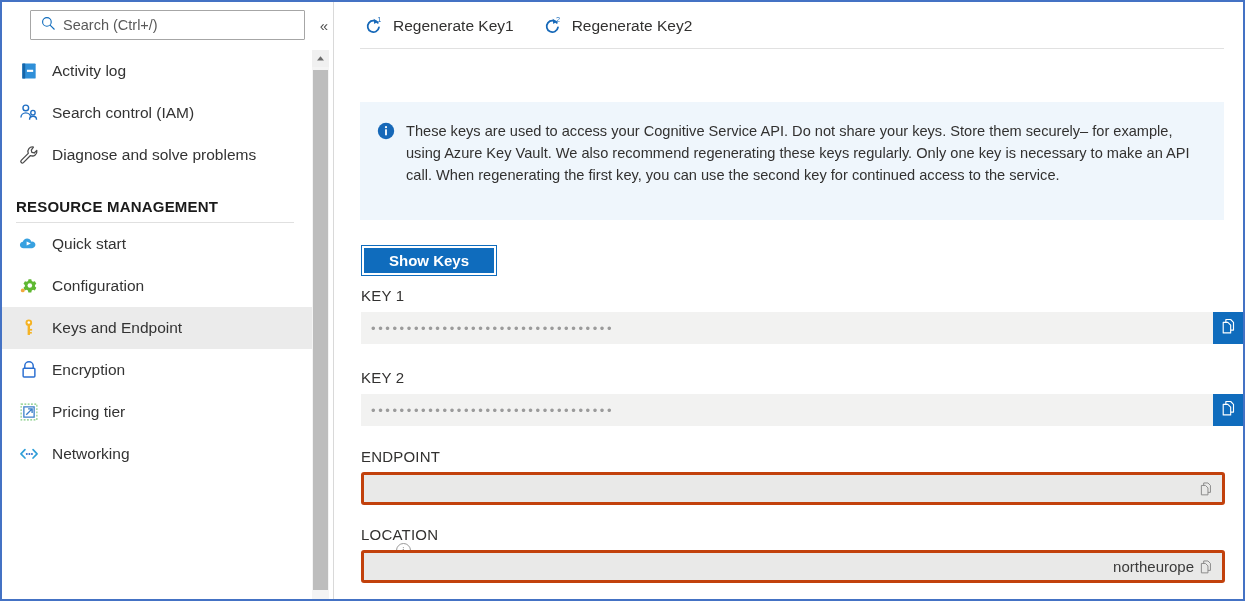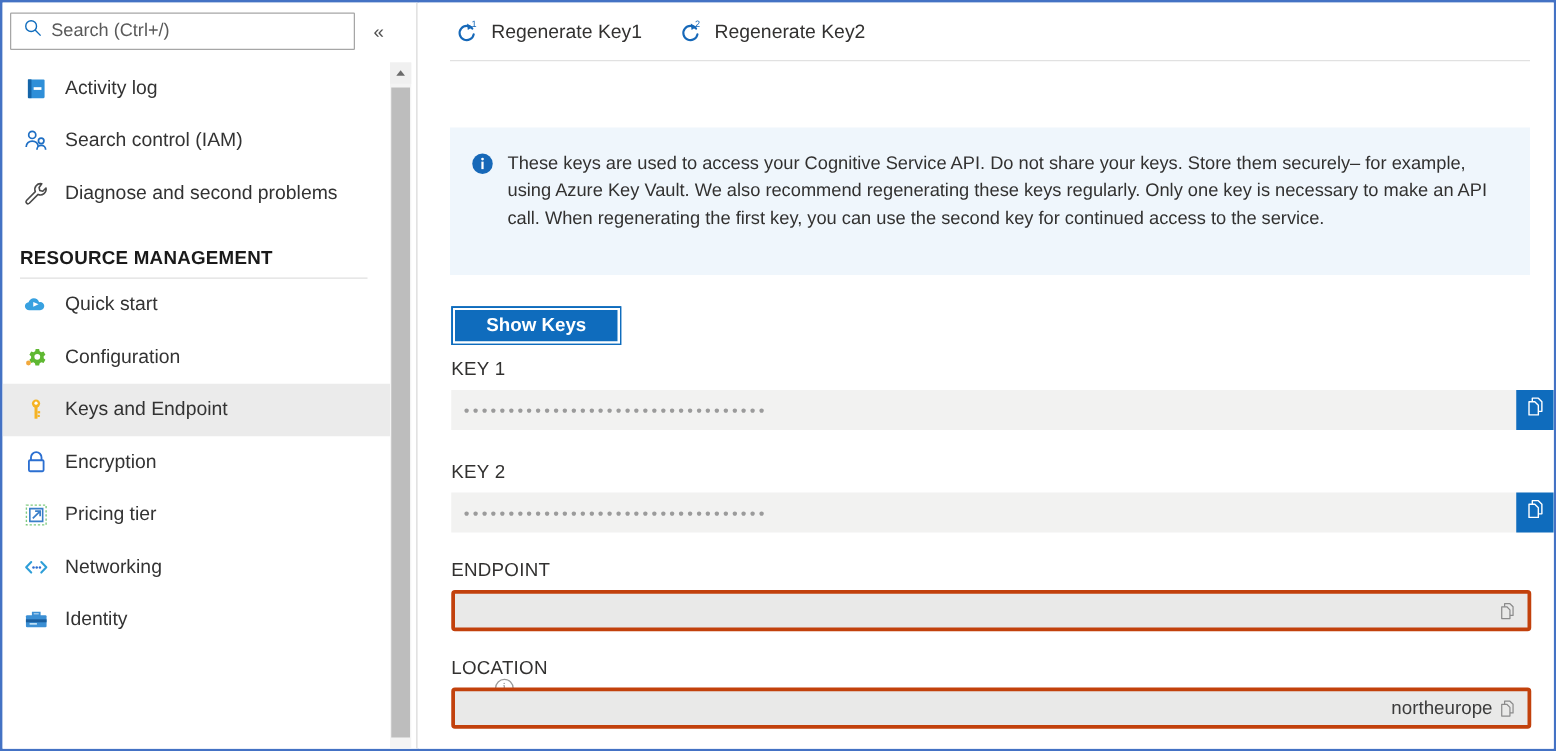--- a/index.html
+++ b/index.html
@@ -23,21 +23,21 @@
     background: #ffffff;
     border-right: 1px solid #d9d9d9;
     overflow: hidden;
   }
   .search-row {
     position: absolute; left: 0; top: 0;
     width: 332px; height: 46px;
     display: flex; align-items: center;
   }
   .search-box {
-    margin-left: 6px;
+    margin-left: 28px;
     width: 276px; height: 30px;
     border: 1px solid #a6a6a6;
     background: #fff;
     display: flex; align-items: center;
     padding: 0 6px;
     border-radius: 1px;
   }
   .search-box .magnifier { margin: 0 7px 0 4px; flex: 0 0 auto; display:block; }
   .search-box .ph {
     font-size: 14.5px; color: #595959;
@@ -282,21 +282,21 @@
         <span class="nav-label">Search control (IAM)</span>
       </div>
 
 
       <div class="nav-item">
         <span class="nav-icon">
           <svg width="22" height="22" viewBox="0 0 24 24">
             <path d="M16.8 3.3a5 5 0 0 0-5.6 6.9L3.5 17.9a1.7 1.7 0 0 0 2.4 2.4l7.7-7.7a5 5 0 0 0 6.9-5.6l-2.8 2.8-2.6-.6-.6-2.6z" fill="none" stroke="#4a4a4a" stroke-width="1.4" stroke-linejoin="round"></path>
           </svg>
         </span>
-        <span class="nav-label">Diagnose and second problems</span>
+        <span class="nav-label">Diagnose and solve problems</span>
       </div>
 
       <div class="nav-section">
         <span class="sec-label">RESOURCE MANAGEMENT</span>
       </div>
       <div class="sec-divider"></div>
 
       <div class="nav-item">
         <span class="nav-icon">
           <svg width="22" height="22" viewBox="0 0 24 24">
@@ -357,31 +357,20 @@
           <svg width="22" height="22" viewBox="0 0 24 24">
             <path d="M7.6 7.2L3.2 11.8l4.4 4.6M16.4 7.2l4.4 4.6-4.4 4.6" fill="none" stroke="#2f9fd8" stroke-width="1.8" stroke-linecap="round" stroke-linejoin="round"></path>
             <circle cx="9.6" cy="11.9" r="1.1" fill="#2f6fd0"></circle>
             <circle cx="12.4" cy="11.9" r="1.1" fill="#2f6fd0"></circle>
             <circle cx="15.2" cy="11.9" r="1.1" fill="#2f6fd0"></circle>
           </svg>
         </span>
         <span class="nav-label">Networking</span>
       </div>
 
-      <div class="nav-item">
-        <span class="nav-icon">
-          <svg width="22" height="22" viewBox="0 0 24 24">
-            <path d="M9 5.6h6v2.2H9z" fill="none" stroke="#3b8fd4" stroke-width="1.6"></path>
-            <rect x="3" y="7.8" width="18" height="10.6" rx="1" fill="#3b8fd4"></rect>
-            <rect x="3" y="11.4" width="18" height="2.6" fill="#1a5e9e"></rect>
-            <rect x="6.2" y="14.6" width="6.4" height="1.5" fill="#bfe0f5"></rect>
-          </svg>
-        </span>
-        <span class="nav-label">Identity</span>
-      </div>
 
     </div>
 
     <div id="scroll-track"></div>
     <div id="scroll-up">
       <svg width="9" height="7" viewBox="0 0 10 8">
           <path d="M5 1.4L9 6.4H1z" fill="#6b6b6b"></path>
         </svg>
     </div>
     <div id="scroll-thumb"></div>

